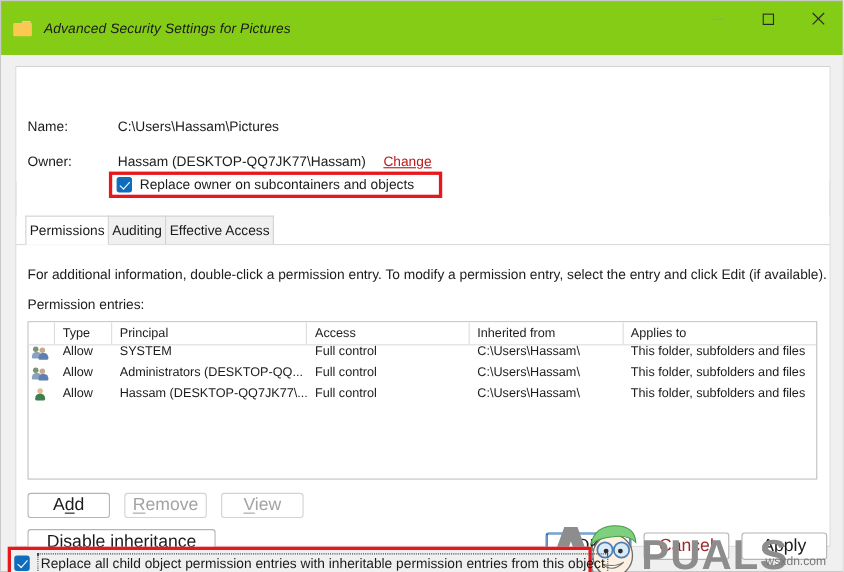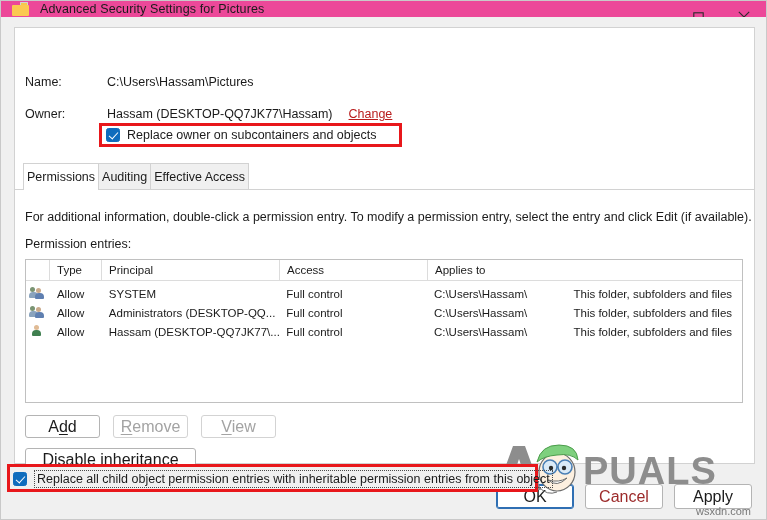--- a/index.html
+++ b/index.html
@@ -20,26 +20,27 @@
     left: 0; top: 0;
     width: 767px; height: 520px;
     background: #f0f0f0;
     border: 1px solid #c9c9c9;
     display: flex;
     flex-direction: column;
   }
 
   
   .titlebar {
-    height: 16px;
-    background: #ec4899;
+    height: 49px;
+    background: #84cc16;
     display: flex;
     align-items: center;
     flex: 0 0 auto;
     position: relative;
+    font-style: italic;
   }
   .title-folder-icon {
     margin-left: 11px;
     width: 17px; height: 14px;
     position: relative;
     flex: 0 0 auto;
   }
   .title-folder-icon .tab {
     position: absolute; left: 0; top: 0;
     width: 7px; height: 3px;
@@ -235,21 +236,21 @@
     display: flex;
     align-items: center;
     padding-left: 7px;
     border-right: 1px solid #dcdcdc;
     overflow: hidden;
     white-space: nowrap;
   }
   .lv-row {
     display: flex;
     height: 19px;
-    align-items: flex-end;
+    align-items: flex-start;
   }
   .lv-row .cell {
     font-size: 11.5px;
     color: #1b1b1b;
     padding-left: 7px;
     overflow: hidden;
     white-space: nowrap;
     display: flex;
     align-items: center;
   }
@@ -429,20 +430,21 @@
 
         <div class="info-text">For additional information, double-click a permission entry. To modify a permission entry, select the entry and click Edit (if available).</div>
         <div class="entries-label">Permission entries:</div>
 
         <div class="listview">
           <div class="lv-header">
             <div class="col c-icon"></div>
             <div class="col c-type">Type</div>
             <div class="col c-prin">Principal</div>
             <div class="col c-acc">Access</div>
+            <div class="col c-inh">Inherited from</div>
             <div class="col c-app">Applies to</div>
           </div>
 
           <div class="lv-row">
             <div class="cell c-icon">
               <span class="usr-icon group">
                   <i class="head b"></i>
                   <i class="torso b"></i>
                   <i class="head a"></i>
                   <i class="torso a"></i>

